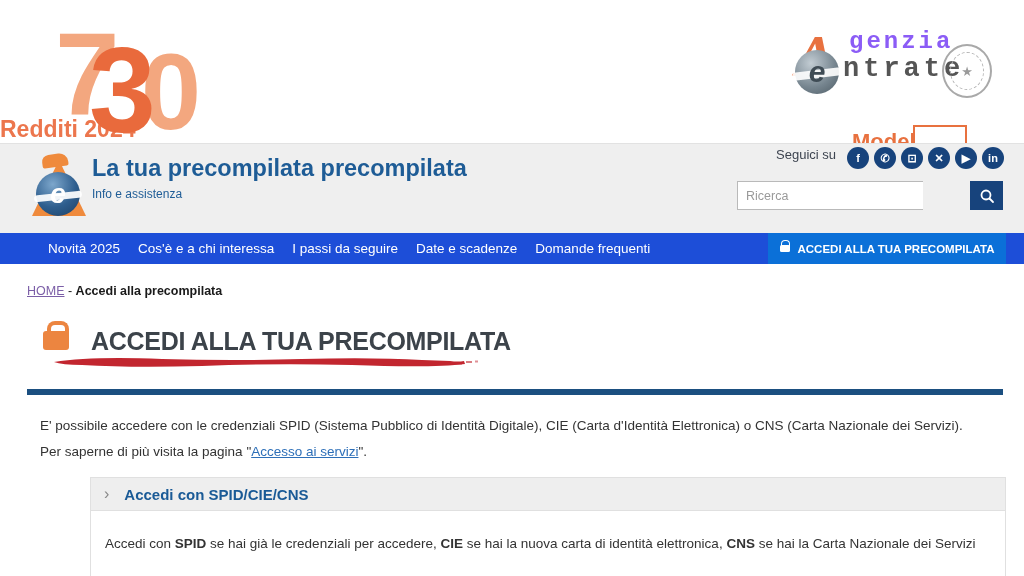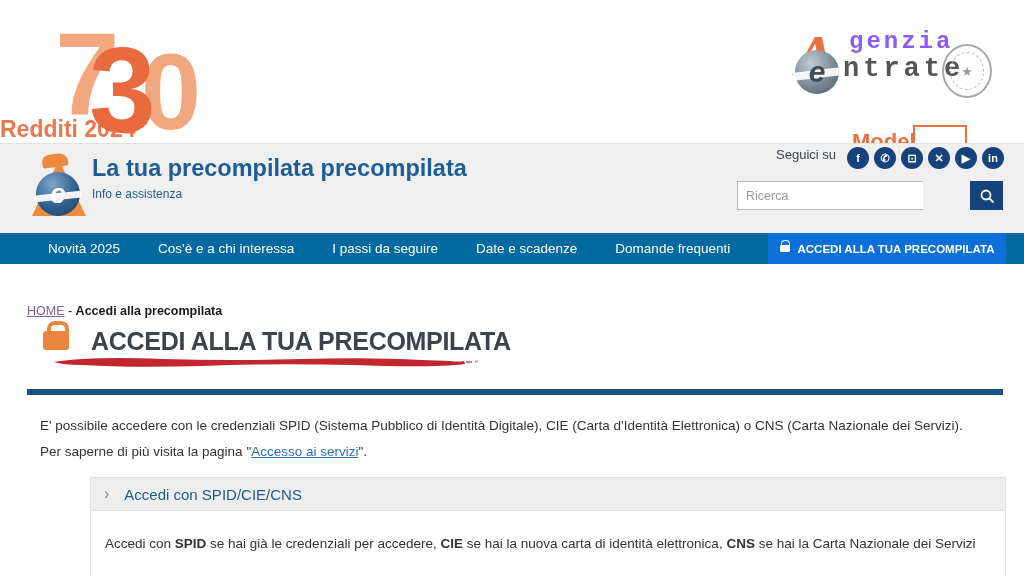--- a/index.html
+++ b/index.html
@@ -68,32 +68,32 @@
     display:flex; align-items:center; justify-content:center; font-size:11px; font-weight:bold; }
 
   .search-row { position:absolute; left:737px; top:37px; width:266px; height:29px; display:flex;gap:47px; }
   .search-input { flex:1; border:1px solid #b9b9b9; border-right:none; font-size:12.5px; padding:0 8px;
     color:#333; outline:none; font-family:"Liberation Sans", sans-serif; }
   .search-input::placeholder { color:#9a9a9a; }
   .search-btn { width:33px; height:29px; background:#17437c; border:none; display:flex;
     align-items:center; justify-content:center; cursor:pointer; }
 
   
-  .nav-bar { position:absolute; left:0; top:233px; width:1024px; height:31px; background:#0369a1;
-    display:flex; align-items:center; padding-left:48px; gap:38px; font-size:13.5px; color:#fff; }
+  .nav-bar { position:absolute; left:0; top:233px; width:1024px; height:31px; background:#1d4ed8;
+    display:flex; align-items:center; padding-left:48px; gap:18px; font-size:13.5px; color:#fff; }
   .nav-item { white-space:nowrap; cursor:pointer; }
   .nav-cta { position:absolute; left:768px; top:0; width:238px; height:31px; background:#0b70d8;
     display:flex; align-items:center; justify-content:center; gap:8px;
     font-weight:bold; font-size:11.5px; color:#fff; cursor:pointer; }
   .lock-sm { width:10px; height:7px; background:#fff; border-radius:1.5px; position:relative; }
   .lock-sm::before { content:""; position:absolute; left:1.5px; top:-5px; width:7px; height:6px;
     border:1.5px solid #fff; border-bottom:none; border-radius:4px 4px 0 0; }
 
   
-  .breadcrumb { position:absolute; left:27px; top:284px; font-size:12.5px; color:#1a1a1a;margin-top:20px; }
+  .breadcrumb { position:absolute; left:27px; top:284px; font-size:12.5px; color:#1a1a1a; }
   .breadcrumb a { color:#7b5ea7; text-decoration:underline; }
   .breadcrumb .current { font-weight:bold; }
 
   .page-lock { position:absolute; left:43px; top:331px; width:26px; height:19px;
     background:#ec8540; border-radius:3px; }
   .page-lock::before { content:""; position:absolute; left:4px; top:-10px; width:14px; height:11px;
     border:4px solid #ec8540; border-bottom:none; border-radius:8px 8px 0 0; }
   .page-heading { position:absolute; left:91px; top:327px; font-size:25px; font-weight:bold;
     color:#3c434a; letter-spacing:-0.3px; }
   .brush { position:absolute; left:52px; top:353px; width:428px; height:20px; }
@@ -101,21 +101,21 @@
   .divider { position:absolute; left:27px; top:389px; width:976px; height:6px; background:#1b4f80; }
 
   .intro { position:absolute; left:40px; top:413px; width:928px; font-size:13.5px;
     line-height:1.95; color:#333; }
   .intro a { color:#2d6fb8; text-decoration:underline; }
 
   .accordion { position:absolute; left:90px; top:477px; width:916px; }
   .acc-header { height:34px; background:#eeeeee; border:1px solid #e0e0e0; display:flex;
     align-items:center; padding-left:13px; cursor:pointer; }
   .acc-chevron { color:#898989; font-size:16px; margin-right:15px; line-height:1; }
-  .acc-title { font-weight:normal; font-size:15px; color:#1a5a96; }
+  .acc-title { font-weight:bold; font-size:15px; color:#1a5a96; }
   .acc-body { background:#fff; border:1px solid #e0e0e0; border-top:none; height:80px;
     padding:25px 14px 0; font-size:13.5px; color:#333; }
 </style>
 </head>
 <body>
 
 <div class="top-band">
 
   <div class="logo730">
     <span class="d7">7</span>

